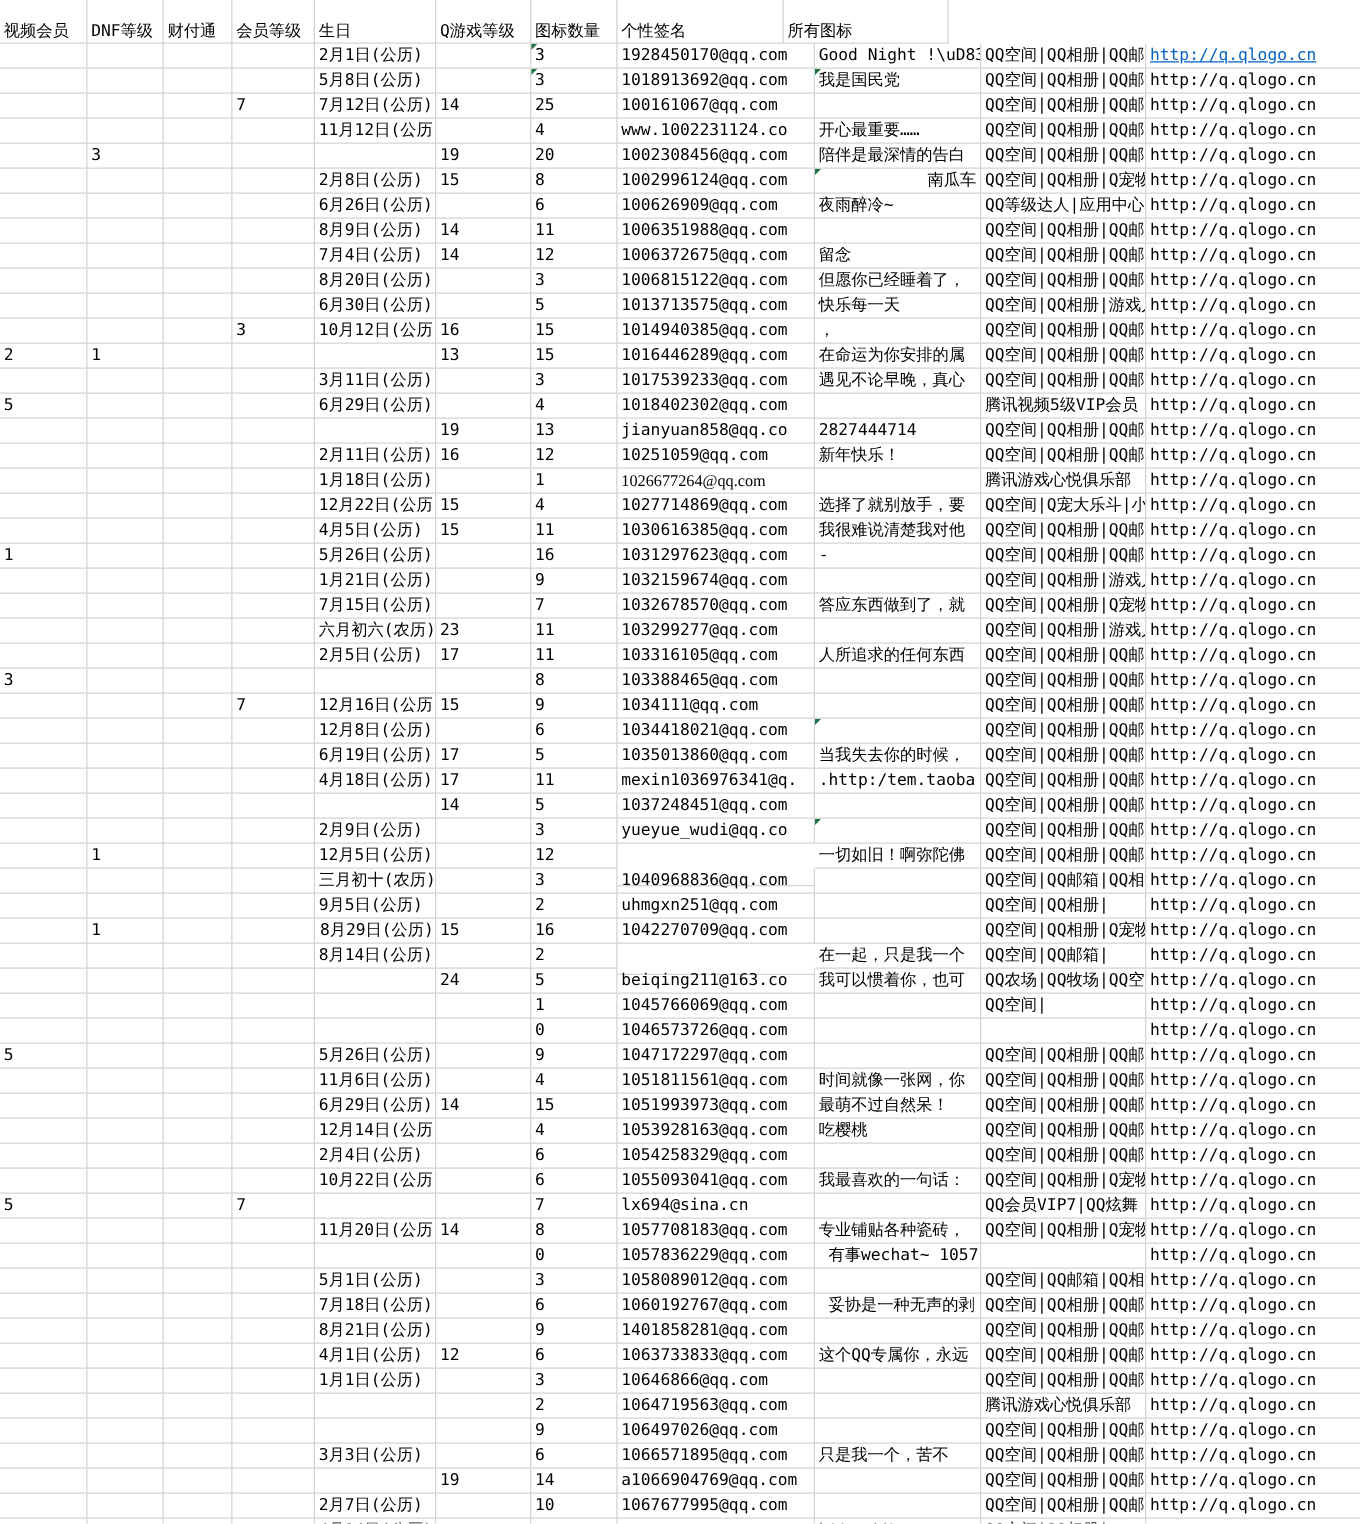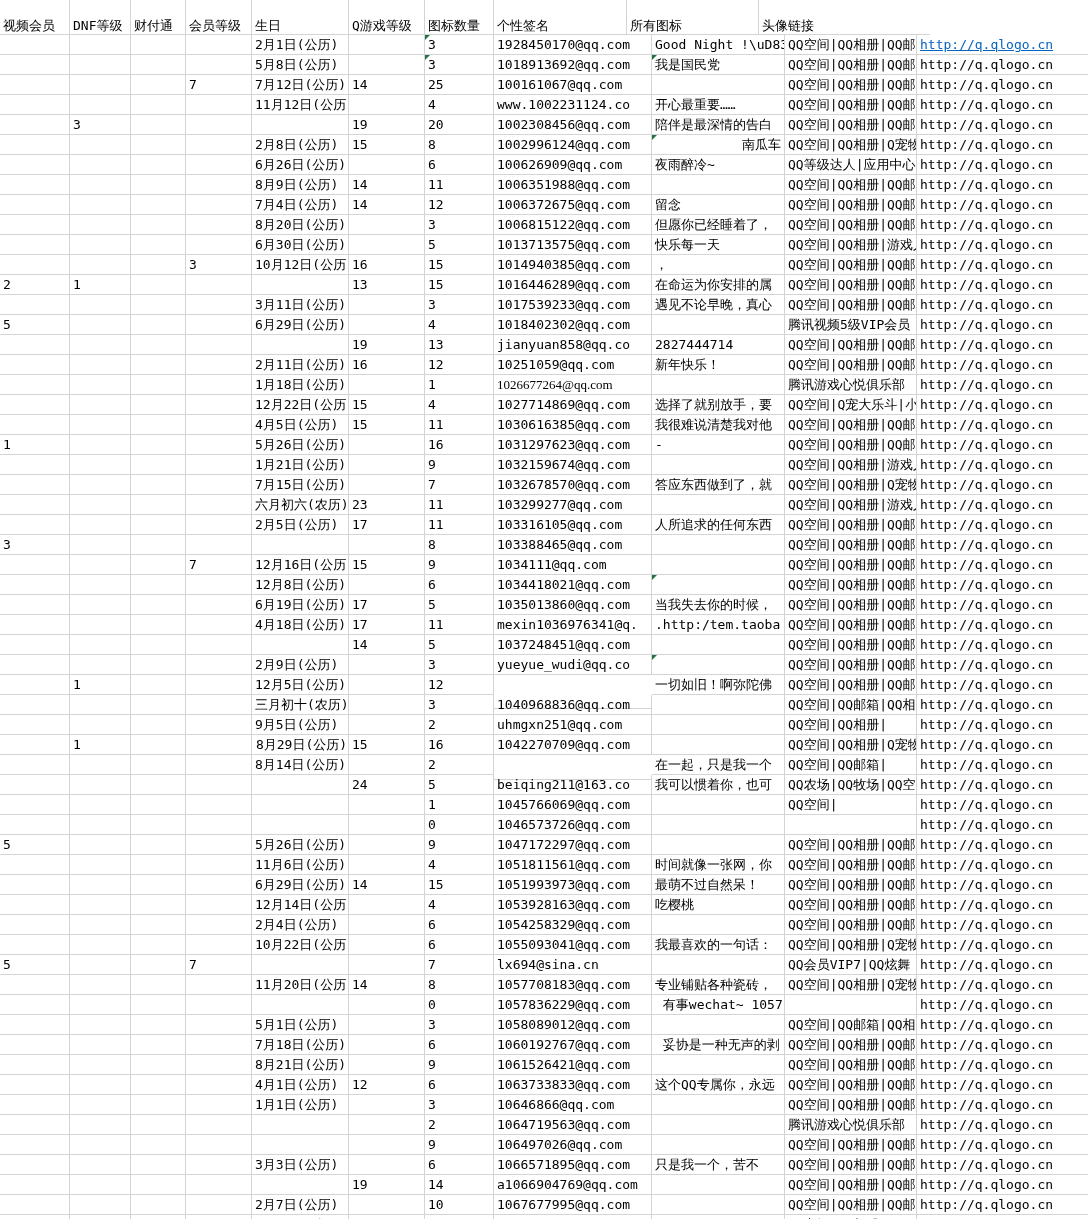--- a/index.html
+++ b/index.html
@@ -32,21 +32,20 @@
   <div class="hrow">
     <div class="cell" style="width: 70px;">视频会员</div>
     <div class="cell" style="width: 61px;">DNF等级</div>
     <div class="cell" style="width: 55px;">财付通</div>
     <div class="cell" style="width: 66px;">会员等级</div>
     <div class="cell" style="width: 97px;">生日</div>
     <div class="cell" style="width: 76px;">Q游戏等级</div>
     <div class="cell" style="width: 69px;">图标数量</div>
     <div class="cell" style="width: 133px;">个性签名</div>
     <div class="cell" style="width: 132px;">所有图标</div>
-    <div class="cell last" style="width: 171px;">头像链接</div>
   </div>
   <div id="tbody">
       <div class="row">
         <div class="cell" style="width: 70px;"></div>
         <div class="cell" style="width: 61px;"></div>
         <div class="cell" style="width: 55px;"></div>
         <div class="cell" style="width: 66px;"></div>
         <div class="cell" style="width: 97px;">2月1日(公历)</div>
         <div class="cell" style="width: 76px;"></div>
         <div class="cell tri" style="width: 69px;">3</div>
@@ -706,21 +705,21 @@
         <div class="cell last" style="width: 171px;">http://q.qlogo.cn</div>
       </div>
       <div class="row">
         <div class="cell" style="width: 70px;"></div>
         <div class="cell" style="width: 61px;"></div>
         <div class="cell" style="width: 55px;"></div>
         <div class="cell" style="width: 66px;"></div>
         <div class="cell" style="width: 97px;">8月21日(公历)</div>
         <div class="cell" style="width: 76px;"></div>
         <div class="cell" style="width: 69px;">9</div>
-        <div class="cell" style="width: 158px;">1061526421@qq.com</div>
+        <div class="cell" style="width: 158px;">1401858281@qq.com</div>
         <div class="cell" style="width: 133px;"></div>
         <div class="cell" style="width: 132px;">QQ空间|QQ相册|QQ邮箱</div>
         <div class="cell last" style="width: 171px;">http://q.qlogo.cn</div>
       </div>
       <div class="row">
         <div class="cell" style="width: 70px;"></div>
         <div class="cell" style="width: 61px;"></div>
         <div class="cell" style="width: 55px;"></div>
         <div class="cell" style="width: 66px;"></div>
         <div class="cell" style="width: 97px;">4月1日(公历)</div>

